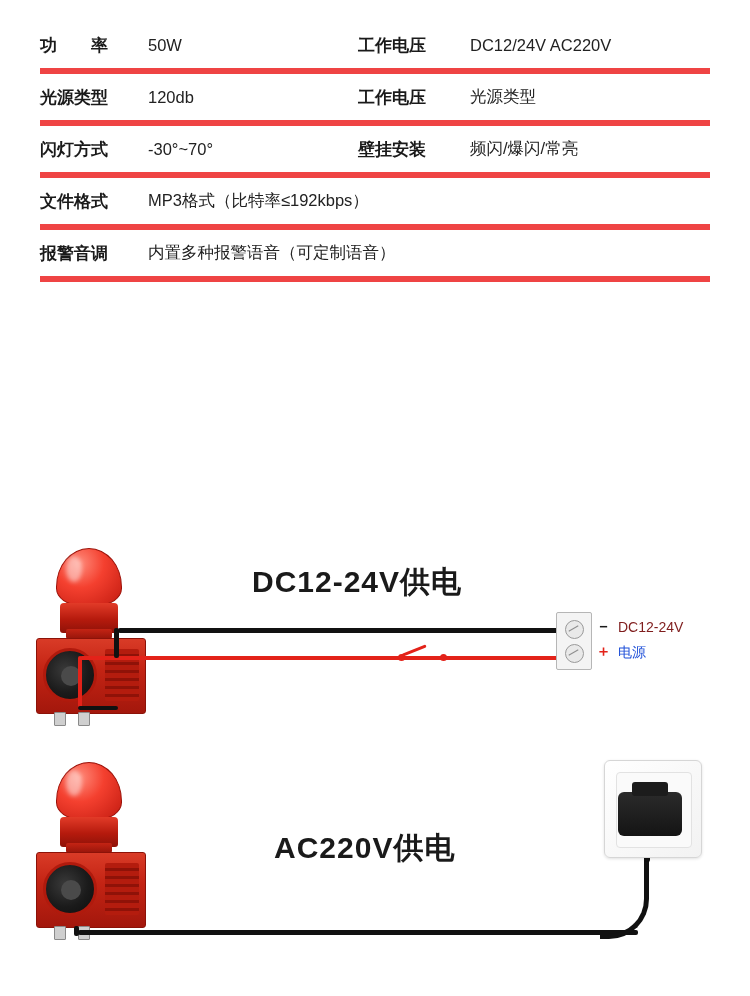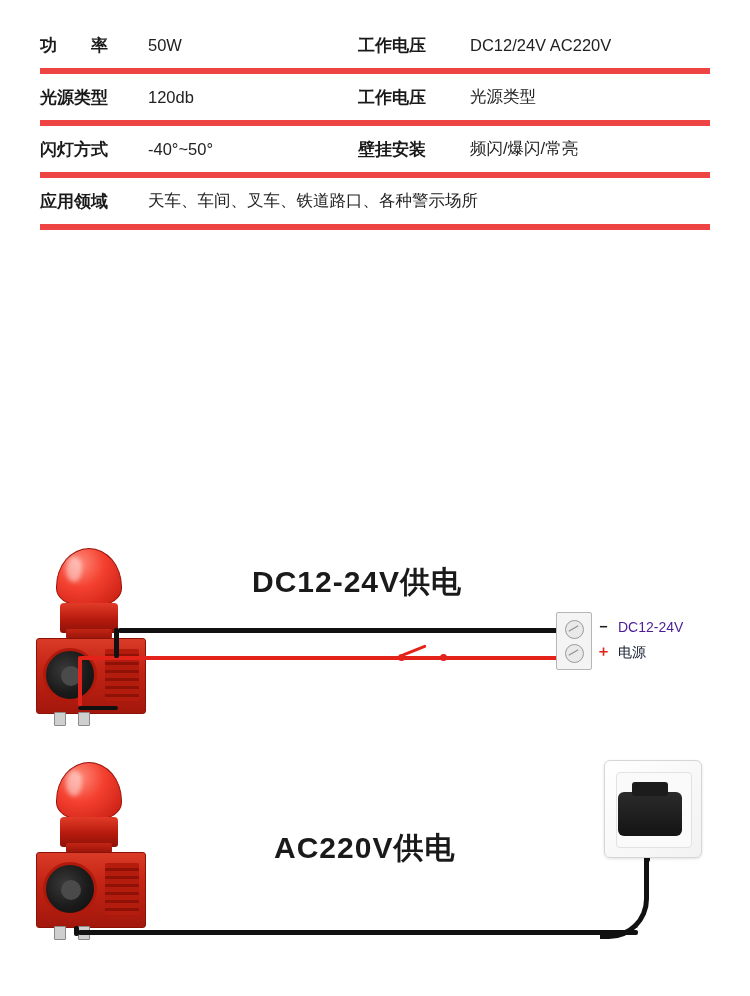--- a/index.html
+++ b/index.html
@@ -208,31 +208,31 @@
     height: 1px;
     background: #8d8d8d;
     transform: rotate(-30deg);
   }
   #screw-top { top: 7px; }
   #screw-bot { top: 31px; }
 
   .term-label {
     position: absolute;
     font-size: 14px;
-    color: #4c1d95;
+    color: #7f1d1d;
     white-space: nowrap;
   }
   .term-sign {
     position: absolute;
     font-size: 15px;
     color: #1a1a1a;
     font-weight: bold;
   }
   .term-sign.red { color: #e32219; }
-  .term-label.red { color: #0f172a; }
+  .term-label.red { color: #1d4ed8; }
 
   
   .switch-node {
     position: absolute;
     width: 7px;
     height: 7px;
     border-radius: 50%;
     background: #e32219;
   }
   .switch-bar {
@@ -325,27 +325,31 @@
       <td class="val">DC12/24V  AC220V</td>
     </tr>
     <tr>
       <td class="lbl">光源类型</td>
       <td class="val col-a-val">120db</td>
       <td class="lbl col-b-lbl">工作电压</td>
       <td class="val">光源类型</td>
     </tr>
     <tr>
       <td class="lbl">闪灯方式</td>
-      <td class="val col-a-val">-40°~50°</td>
+      <td class="val col-a-val">-30°~70°</td>
       <td class="lbl col-b-lbl">壁挂安装</td>
       <td class="val">频闪/爆闪/常亮</td>
     </tr>
     <tr>
-      <td class="lbl">应用领域</td>
-      <td class="val" colspan="3">天车、车间、叉车、铁道路口、各种警示场所</td>
+      <td class="lbl">文件格式</td>
+      <td class="val" colspan="3">MP3格式（比特率≤192kbps）</td>
+    </tr>
+    <tr>
+      <td class="lbl">报警音调</td>
+      <td class="val" colspan="3">内置多种报警语音（可定制语音）</td>
     </tr>
   </tbody>
 </table>
 
 <div class="diagram-title" id="dc-title">DC12-24V供电</div>
 
 <div class="device" style="left:20px; top:548px;">
   <div class="beacon-dome"></div>
   <div class="beacon-base"></div>
   <div class="beacon-neck"></div>

